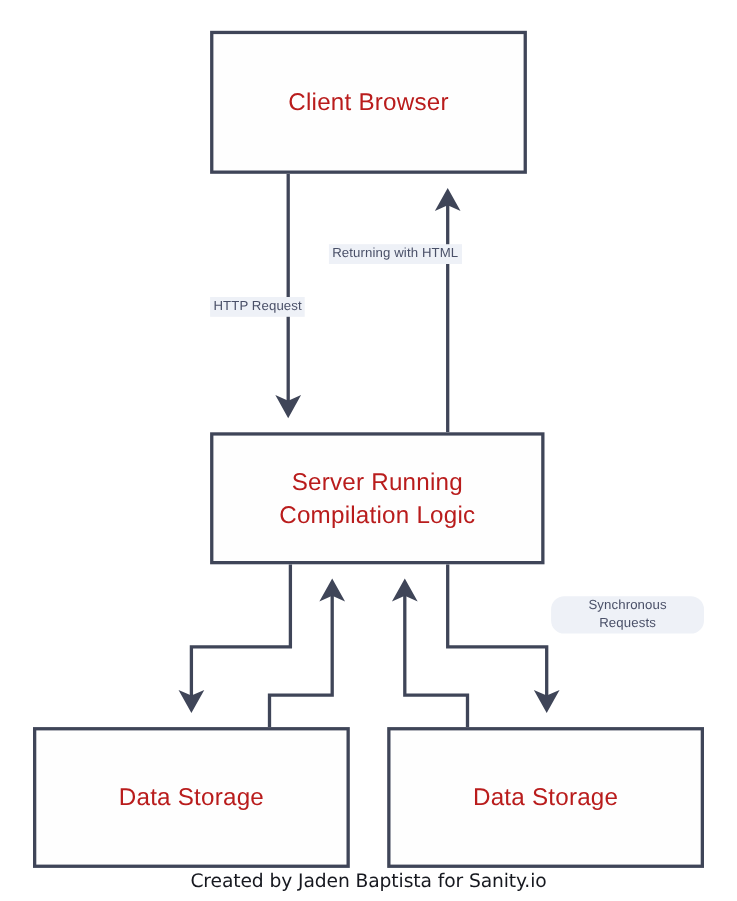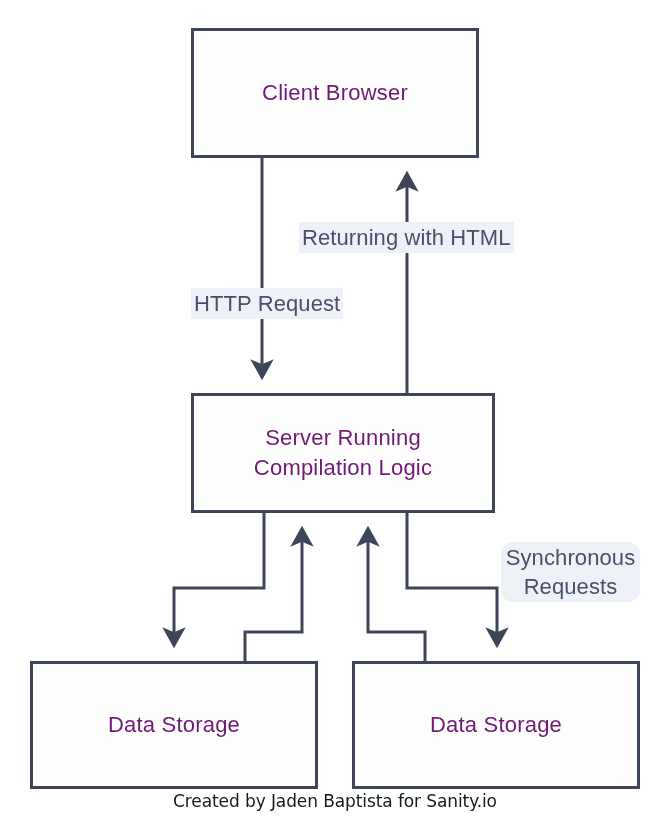--- a/index.html
+++ b/index.html
@@ -24,33 +24,33 @@
   }
   .node-box {
     position: absolute;
     box-sizing: border-box;
     border: 3px solid #3f4558;
     background: #fefefe;
     display: flex;
     align-items: center;
     justify-content: center;
     text-align: center;
-    color: #701a75;
+    color: #b91c1c;
     font-size: 22px;
     line-height: 1.35;
     letter-spacing: 0.2px;
   }
   .node-label {
     display: block;
     white-space: pre-line;
   }
   .edge-label {
     position: absolute;
     color: #4a5068;
-    font-size: 22px;
+    font-size: 12px;
     line-height: 1.32;
     background: #eef1f7;
     padding: 1px 3px;
     text-align: center;
     white-space: pre-line;
     letter-spacing: 0.1px;
   }
   .caption {
     position: absolute;
     left: 0;
@@ -100,21 +100,21 @@
   </div>
 
   <div class="node-box" style="left:30px; top:661px; width:288px; height:128px;">
     <span class="node-label">Data Storage</span>
   </div>
 
   <div class="node-box" style="left:352px; top:661px; width:288px; height:128px;">
     <span class="node-label">Data Storage</span>
   </div>
 
-  <div class="edge-label" style="left:191px; top:288px;">HTTP Request</div>
+  <div class="edge-label" style="left:191px; top:270px;">HTTP Request</div>
 
   <div class="edge-label" style="left:299px; top:222px;">Returning with HTML</div>
 
   <div class="edge-label" style="left:501px; top:542px; width:133px;border-radius:12px;">Synchronous
 Requests</div>
 
   <div class="caption" style="top:791px;">Created by Jaden Baptista for Sanity.io</div>
 
 </div>
 

